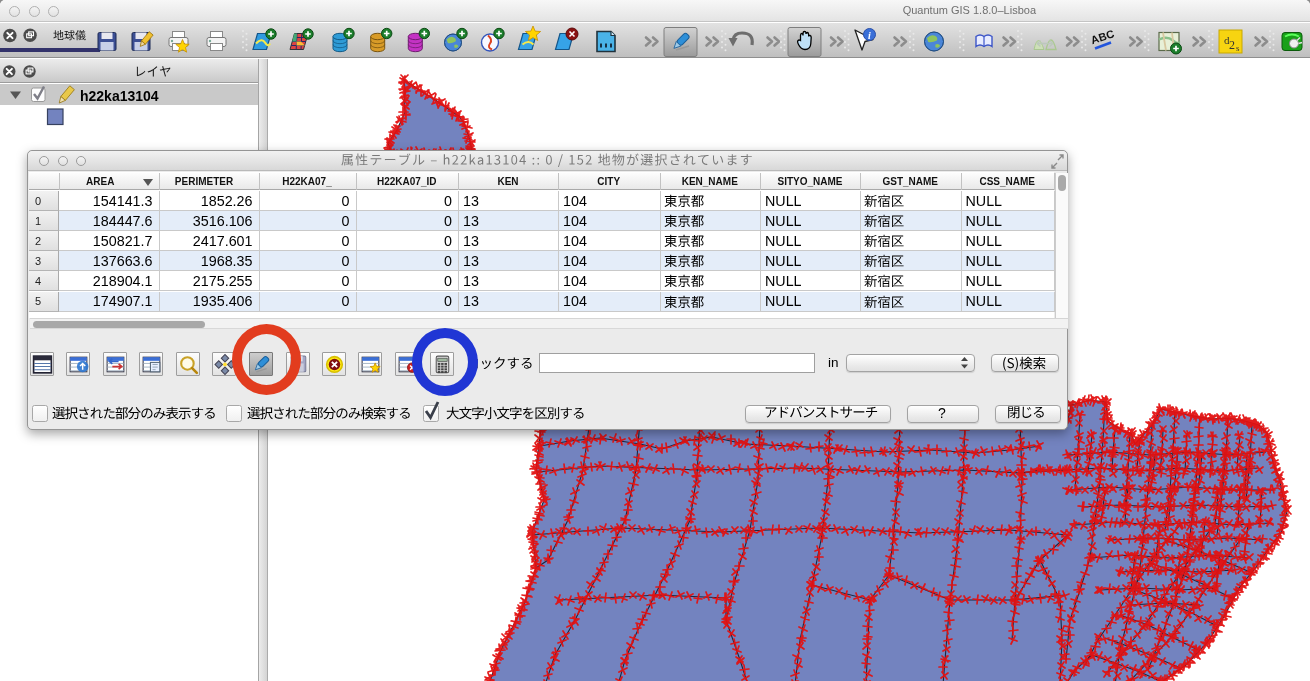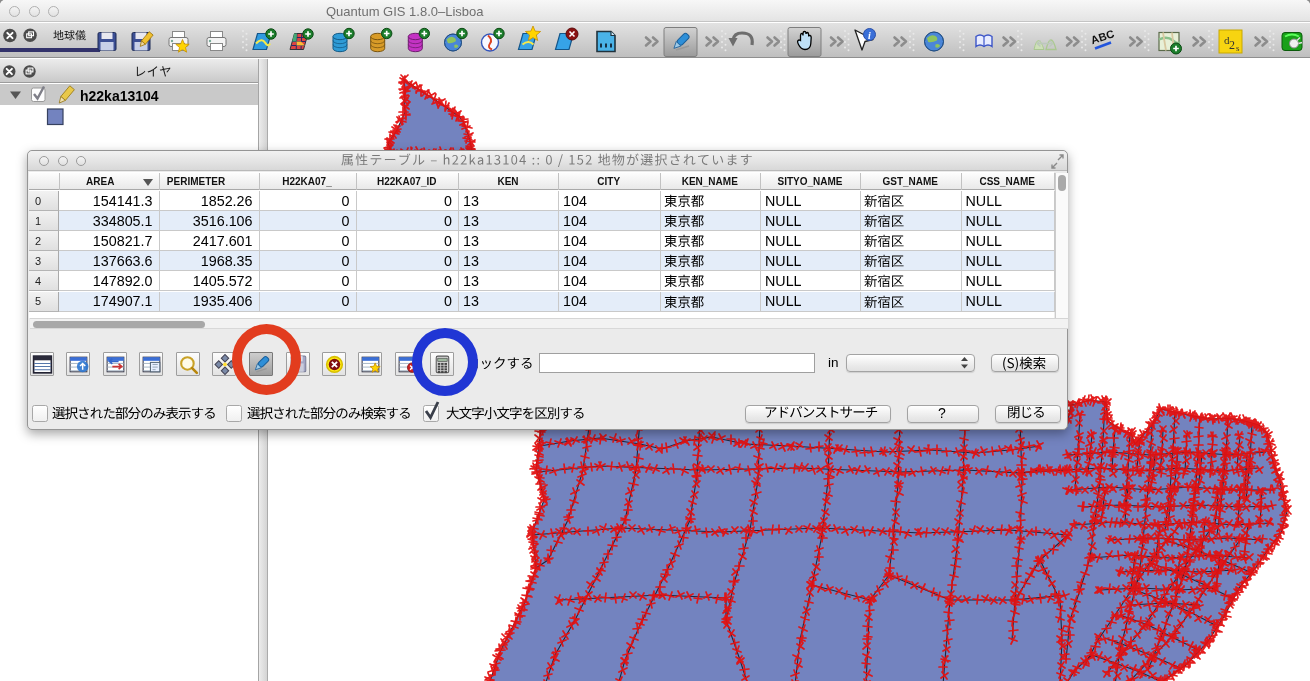--- a/index.html
+++ b/index.html
@@ -1,18 +1,18 @@
 <!DOCTYPE html>
 <html><head><meta charset="utf-8"><style>*{margin:0;padding:0;box-sizing:border-box}
 html,body{width:1310px;height:681px;overflow:hidden;background:#8a8a8a;font-family:"Liberation Sans",sans-serif}
 #win{position:absolute;left:0;top:0;width:1310px;height:681px;background:#fff;border-radius:5px 5px 0 0;overflow:hidden}
 .abs{position:absolute}
 #titlebar{left:0;top:0;width:1310px;height:22px;background:linear-gradient(#f7f7f7,#e4e4e4);border-bottom:1px solid #c4c4c4;border-radius:5px 5px 0 0}
 .tl{position:absolute;top:6px;width:11px;height:11px;border-radius:50%;border:1px solid #b0b0b0;background:linear-gradient(#f4f4f4,#e2e2e2)}
-#titletext{position:absolute;left:326px;top:4px;width:710px;text-align:left;font-size:13px;color:#6f6f6f}
+#titletext{position:absolute;left:326px;top:4px;width:710px;text-align:right;font-size:11px;color:#6f6f6f}
 #toolbar{left:0;top:23px;width:1310px;height:35px;background:linear-gradient(#e2e2e2,#bfbfbf);border-bottom:1px solid #8f8f8f}
 #tabline{left:0;top:48px;width:100px;height:3.5px;background:#32326a}
 #lpanel{left:0;top:59px;width:259px;height:622px;background:#fff;border-right:1px solid #a5a5a5}
 #lphead{left:0;top:59px;width:258px;height:24px;background:linear-gradient(#ececec,#c9c9c9);border-bottom:1px solid #9c9c9c}
 #lrow{left:0;top:84px;width:258px;height:21px;background:#c9c9c9}
 #splitter{left:259px;top:59px;width:9px;height:622px;background:linear-gradient(90deg,#ececec,#d4d4d4);border-right:1px solid #ababab}
 #canvas{left:269px;top:59px;width:1041px;height:622px;background:#fff}
 #dialog{left:27px;top:150px;width:1041px;height:280px;background:#ebebeb;border:1px solid #959595;border-radius:5px;box-shadow:0 4px 11px rgba(0,0,0,.35)}
 #dtitle{position:absolute;left:0;top:0;width:100%;height:20px;background:linear-gradient(#f2f2f2,#d8d8d8);border-bottom:1px solid #b9b9b9;border-radius:5px 5px 0 0}
 .dtl{position:absolute;top:5px;width:10px;height:10px;border-radius:50%;border:1px solid #9b9b9b;background:linear-gradient(#f4f4f4,#e0e0e0)}
@@ -431,21 +431,21 @@
         <div class="dtl" style="left:29.5px"></div>
         <div class="dtl" style="left:48px"></div>
       </div>
       <svg style="position:absolute;left:1022px;top:3px" width="15" height="15">
         <path d="M8 6 L13 1 M9.5 1 H13 V4.5 M7 9 L2 14 M2 10.5 V14 H5.5" stroke="#8a8a8a" stroke-width="1.4" fill="none"></path>
       </svg>
       <div id="tblwrap">
         <div id="thead">
           <div class="hcell" style="left:29.5px;width:83.5px">AREA</div>
           <div class="hb" style="left:129.5px"></div>
-          <div class="hcell" style="left:117px;width:100.0px">PERIMETER</div>
+          <div class="hcell" style="left:125px;width:100.0px">PERIMETER</div>
           <div class="hb" style="left:229.5px"></div>
           <div class="hcell" style="left:229.5px;width:97.0px">H22KA07_</div>
           <div class="hb" style="left:326.5px"></div>
           <div class="hcell" style="left:326.5px;width:102.5px">H22KA07_ID</div>
           <div class="hb" style="left:429px"></div>
           <div class="hcell" style="left:429px;width:100px">KEN</div>
           <div class="hb" style="left:529px"></div>
           <div class="hcell" style="left:529px;width:101.5px">CITY</div>
           <div class="hb" style="left:630.5px"></div>
           <div class="hcell" style="left:630.5px;width:100.5px">KEN_NAME</div>
@@ -487,21 +487,21 @@
           <div class="cb" style="left:129.5px"></div>
           <div class="cb" style="left:229.5px"></div>
           <div class="cb" style="left:326.5px"></div>
           <div class="cb" style="left:429px"></div>
           <div class="cb" style="left:529px"></div>
           <div class="cb" style="left:630.5px"></div>
           <div class="cb" style="left:731px"></div>
           <div class="cb" style="left:831px"></div>
           <div class="cb" style="left:931.5px"></div>
           <div class="cb" style="left:1025px"></div>
-          <div class="cell" style="right:901.5px">334805.1</div>
+          <div class="cell" style="right:901.5px">184447.6</div>
           <div class="cell" style="right:801.5px">3516.106</div>
           <div class="cell" style="right:704.5px">0</div>
           <div class="cell" style="right:602px">0</div>
           <div class="cell" style="left:434px">13</div>
           <div class="cell" style="left:534px">104</div>
           <div class="cell" style="left:736px">NULL</div>
           <div class="cell" style="left:936.5px">NULL</div>
         </div>
         <div class="row" style="top:59.2px;background:#ffffff">
           <div class="rhdr">2</div>
@@ -550,22 +550,22 @@
           <div class="cb" style="left:129.5px"></div>
           <div class="cb" style="left:229.5px"></div>
           <div class="cb" style="left:326.5px"></div>
           <div class="cb" style="left:429px"></div>
           <div class="cb" style="left:529px"></div>
           <div class="cb" style="left:630.5px"></div>
           <div class="cb" style="left:731px"></div>
           <div class="cb" style="left:831px"></div>
           <div class="cb" style="left:931.5px"></div>
           <div class="cb" style="left:1025px"></div>
-          <div class="cell" style="right:901.5px">147892.0</div>
-          <div class="cell" style="right:801.5px">1405.572</div>
+          <div class="cell" style="right:901.5px">218904.1</div>
+          <div class="cell" style="right:801.5px">2175.255</div>
           <div class="cell" style="right:704.5px">0</div>
           <div class="cell" style="right:602px">0</div>
           <div class="cell" style="left:434px">13</div>
           <div class="cell" style="left:534px">104</div>
           <div class="cell" style="left:736px">NULL</div>
           <div class="cell" style="left:936.5px">NULL</div>
         </div>
         <div class="row" style="top:119.5px;background:#e4edf9">
           <div class="rhdr">5</div>
           <div class="cb" style="left:129.5px"></div>

